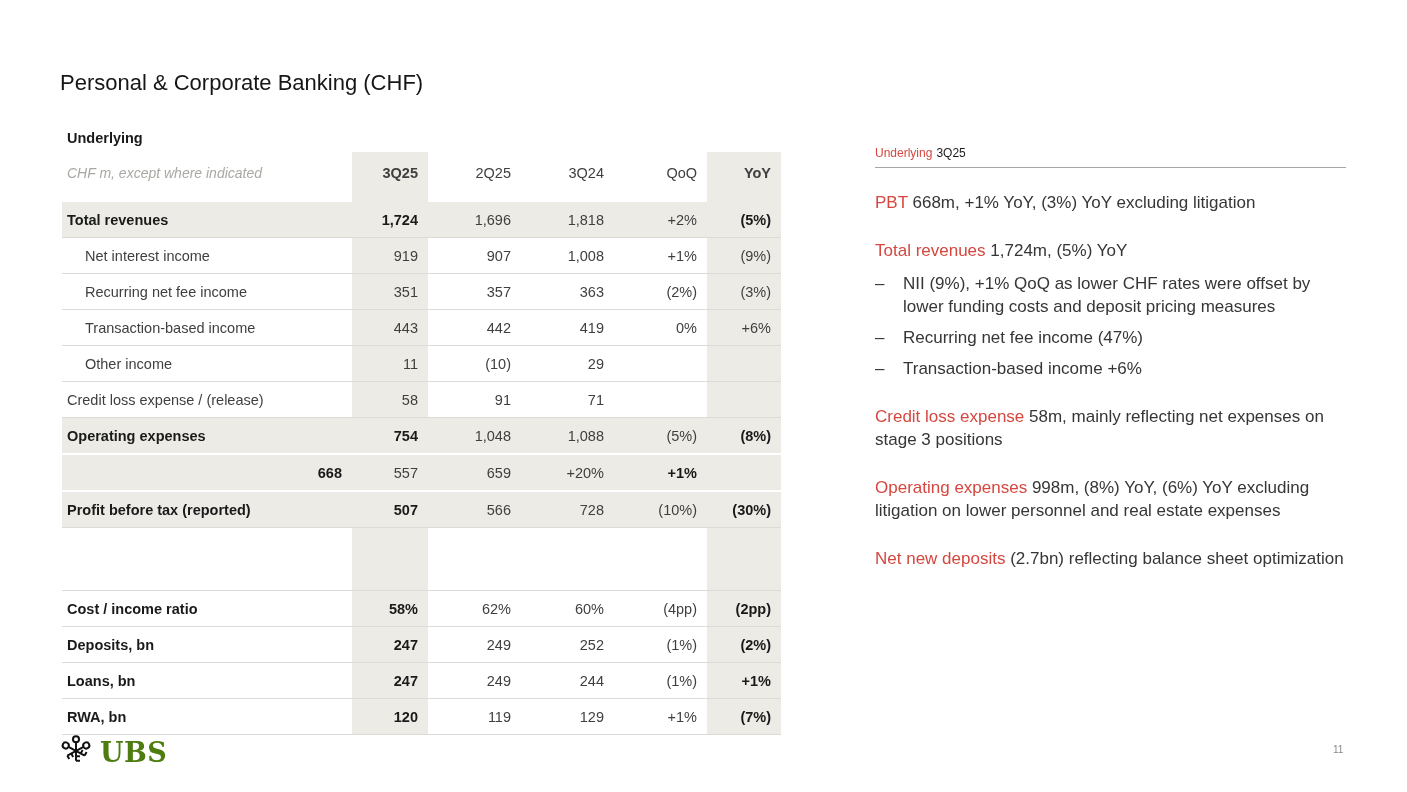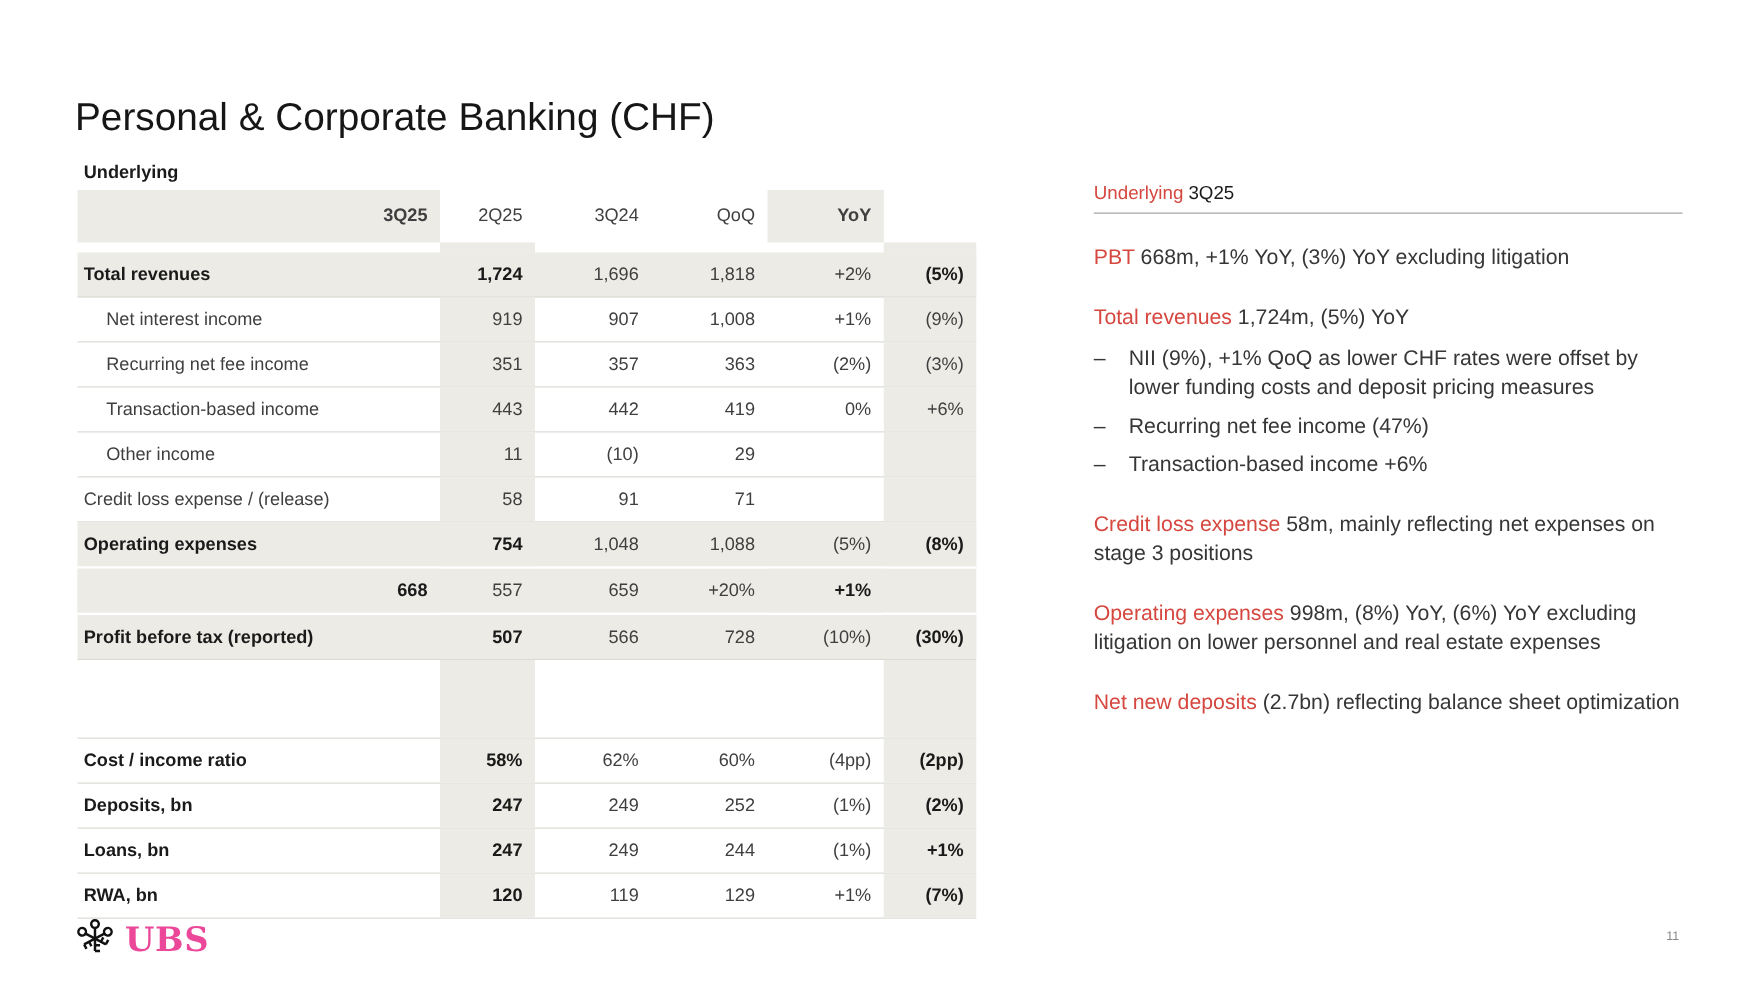--- a/index.html
+++ b/index.html
@@ -1,19 +1,19 @@
 <!DOCTYPE html>
 <html><head>
 <meta charset="utf-8">
 <style>
   html,body{margin:0;padding:0;background:#fff;}
   .slide{position:relative;width:1407px;height:792px;background:#ffffff;overflow:hidden;
          font-family:"Liberation Sans", sans-serif;color:#3f3f3f;}
   
-  .title{position:absolute;left:60px;top:55px;font-size:31px;font-weight:400;color:#161616;
+  .title{position:absolute;left:60px;top:55px;font-size:22px;font-weight:400;color:#161616;
          letter-spacing:0;}
   
   .table-wrap{position:absolute;left:62px;top:130px;width:719px;}
   .tcaption{height:22px;font-size:14.5px;font-weight:bold;color:#1a1a1a;padding-left:5px;}
   .row{display:grid;grid-template-columns:290px 76px 93px 93px 93px 74px;}
   .c{display:flex;align-items:center;justify-content:flex-end;padding-right:10px;
      font-size:14.5px;color:#3f3f3f;box-sizing:border-box;}
   .lab{justify-content:flex-start;padding-left:5px;padding-right:0;}
   .lab.ind{padding-left:23px;}
   .band{background:#ecebe5;}
@@ -21,46 +21,49 @@
   .hrow .c{color:#3f3f3f;}
   .gaprow{height:8px;}
   .drow{height:35px;border-bottom:1px solid #dcdbd6;}
   .drow.graysep{border-bottom:2px solid #ffffff;}
   .totalbg{background:#ecebe5;}
   .spacer{height:62px;border-bottom:1px solid #dcdbd6;}
   .b{font-weight:bold;color:#1a1a1a;}
   .note{font-style:italic;color:#a9a8a2;font-size:14px;}
   
   .commentary{position:absolute;left:875px;top:146px;width:471px;font-size:17px;color:#363636;}
-  .chead{font-size:15px;color:#1a1a1a;}
+  .chead{font-size:12px;color:#1a1a1a;}
   .chead .hl{margin-right:4px;}
   .red{color:#d5473f;}
   .rule{border-bottom:1px solid #a6a6a6;margin-top:7px;}
   .cblock{margin-top:25px;line-height:23px;}
   .cblock.first{margin-top:23px;}
   .bullets{margin-top:10px;}
   .bullet{display:grid;grid-template-columns:28px 1fr;line-height:23px;margin-top:8px;}
   .bullet .dash{color:#363636;}
   
   .logo{position:absolute;left:58px;top:733px;display:flex;align-items:center;}
-  .logo-text{font-family:"DejaVu Serif", serif;font-weight:bold;font-size:27px;color:#ec4899;
+  .logo-text{font-family:"DejaVu Serif", serif;font-weight:bold;font-size:27px;color:#4d7c0f;
              margin-left:6px;letter-spacing:0.5px;text-align:center;}
   .pagenum{position:absolute;left:1333px;top:744px;font-size:10px;color:#8a8a8a;}
 </style>
 </head>
 <body>
 
 <div class="slide">
 
   <h1 class="title">Personal &amp; Corporate Banking (CHF)</h1>
 
   <div class="table-wrap">
     <div class="tcaption">Underlying</div>
     <div id="tbl">
         <div class="row hrow">
+          <div class="c lab">
+            <div class="note">CHF m, except where indicated</div>
+          </div>
           <div class="c band b">3Q25</div>
           <div class="c">2Q25</div>
           <div class="c">3Q24</div>
           <div class="c">QoQ</div>
           <div class="c band b">YoY</div>
         </div>
         <div class="row gaprow">
           <div class="c lab"></div>
           <div class="c band"></div>
           <div class="c"></div>

